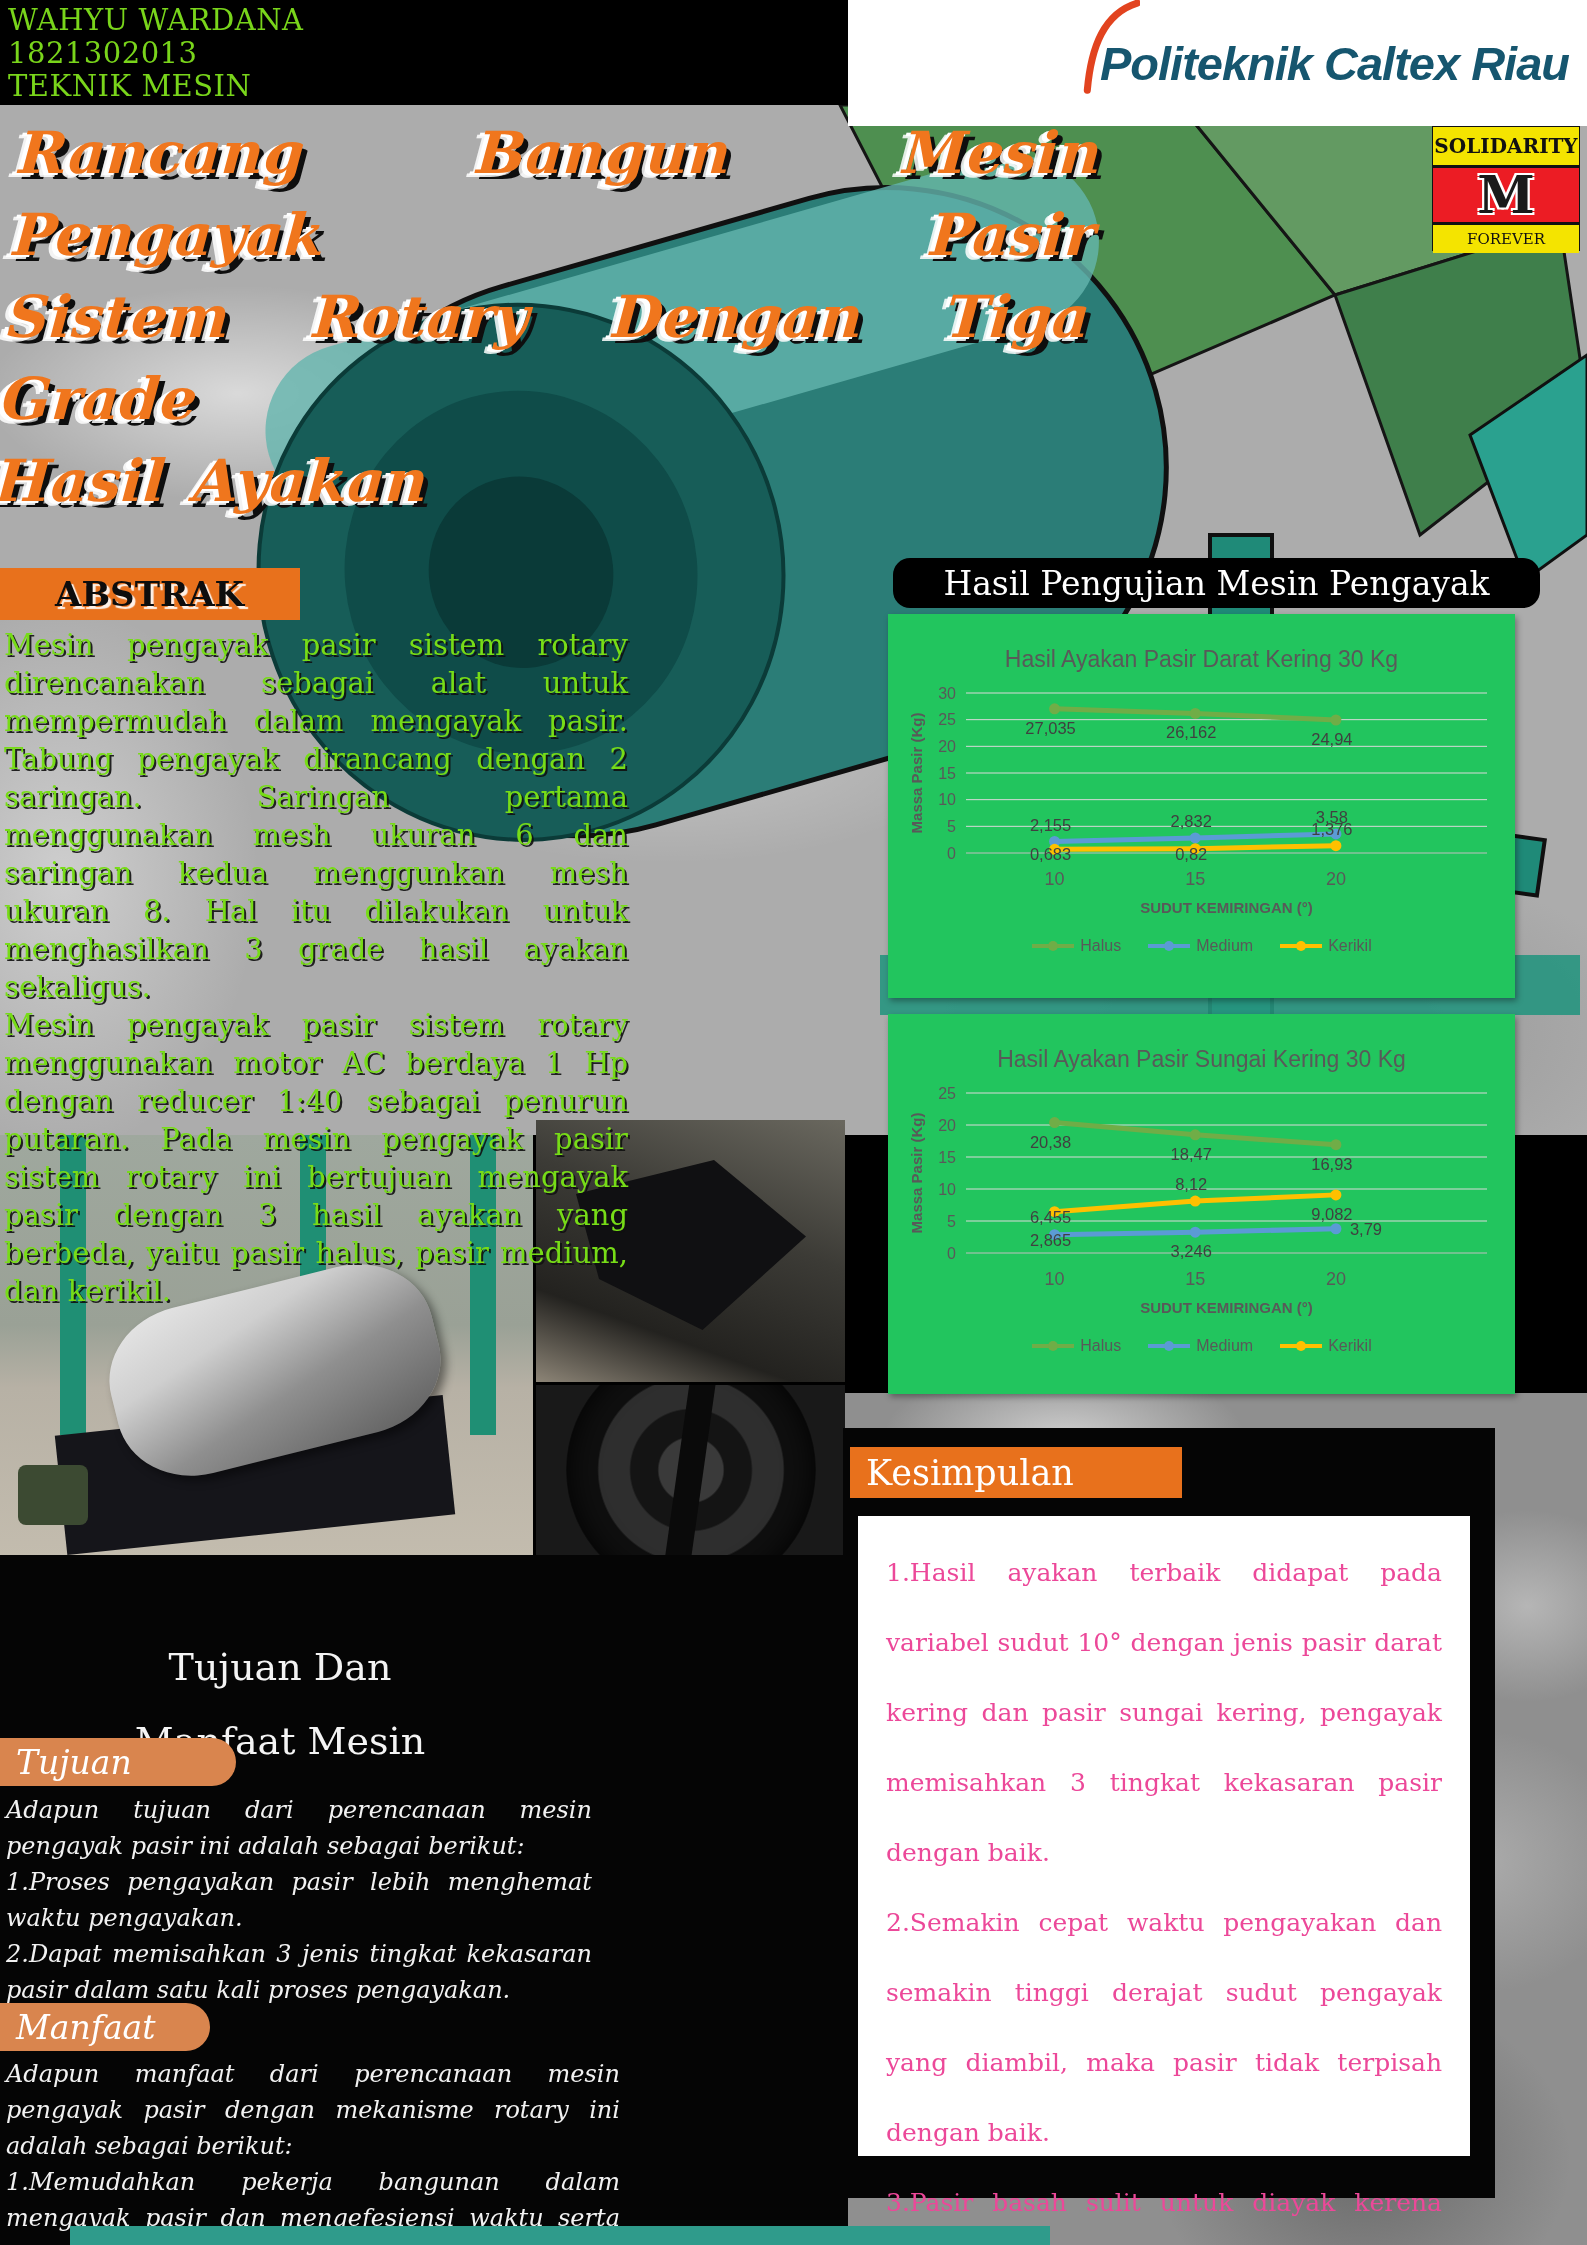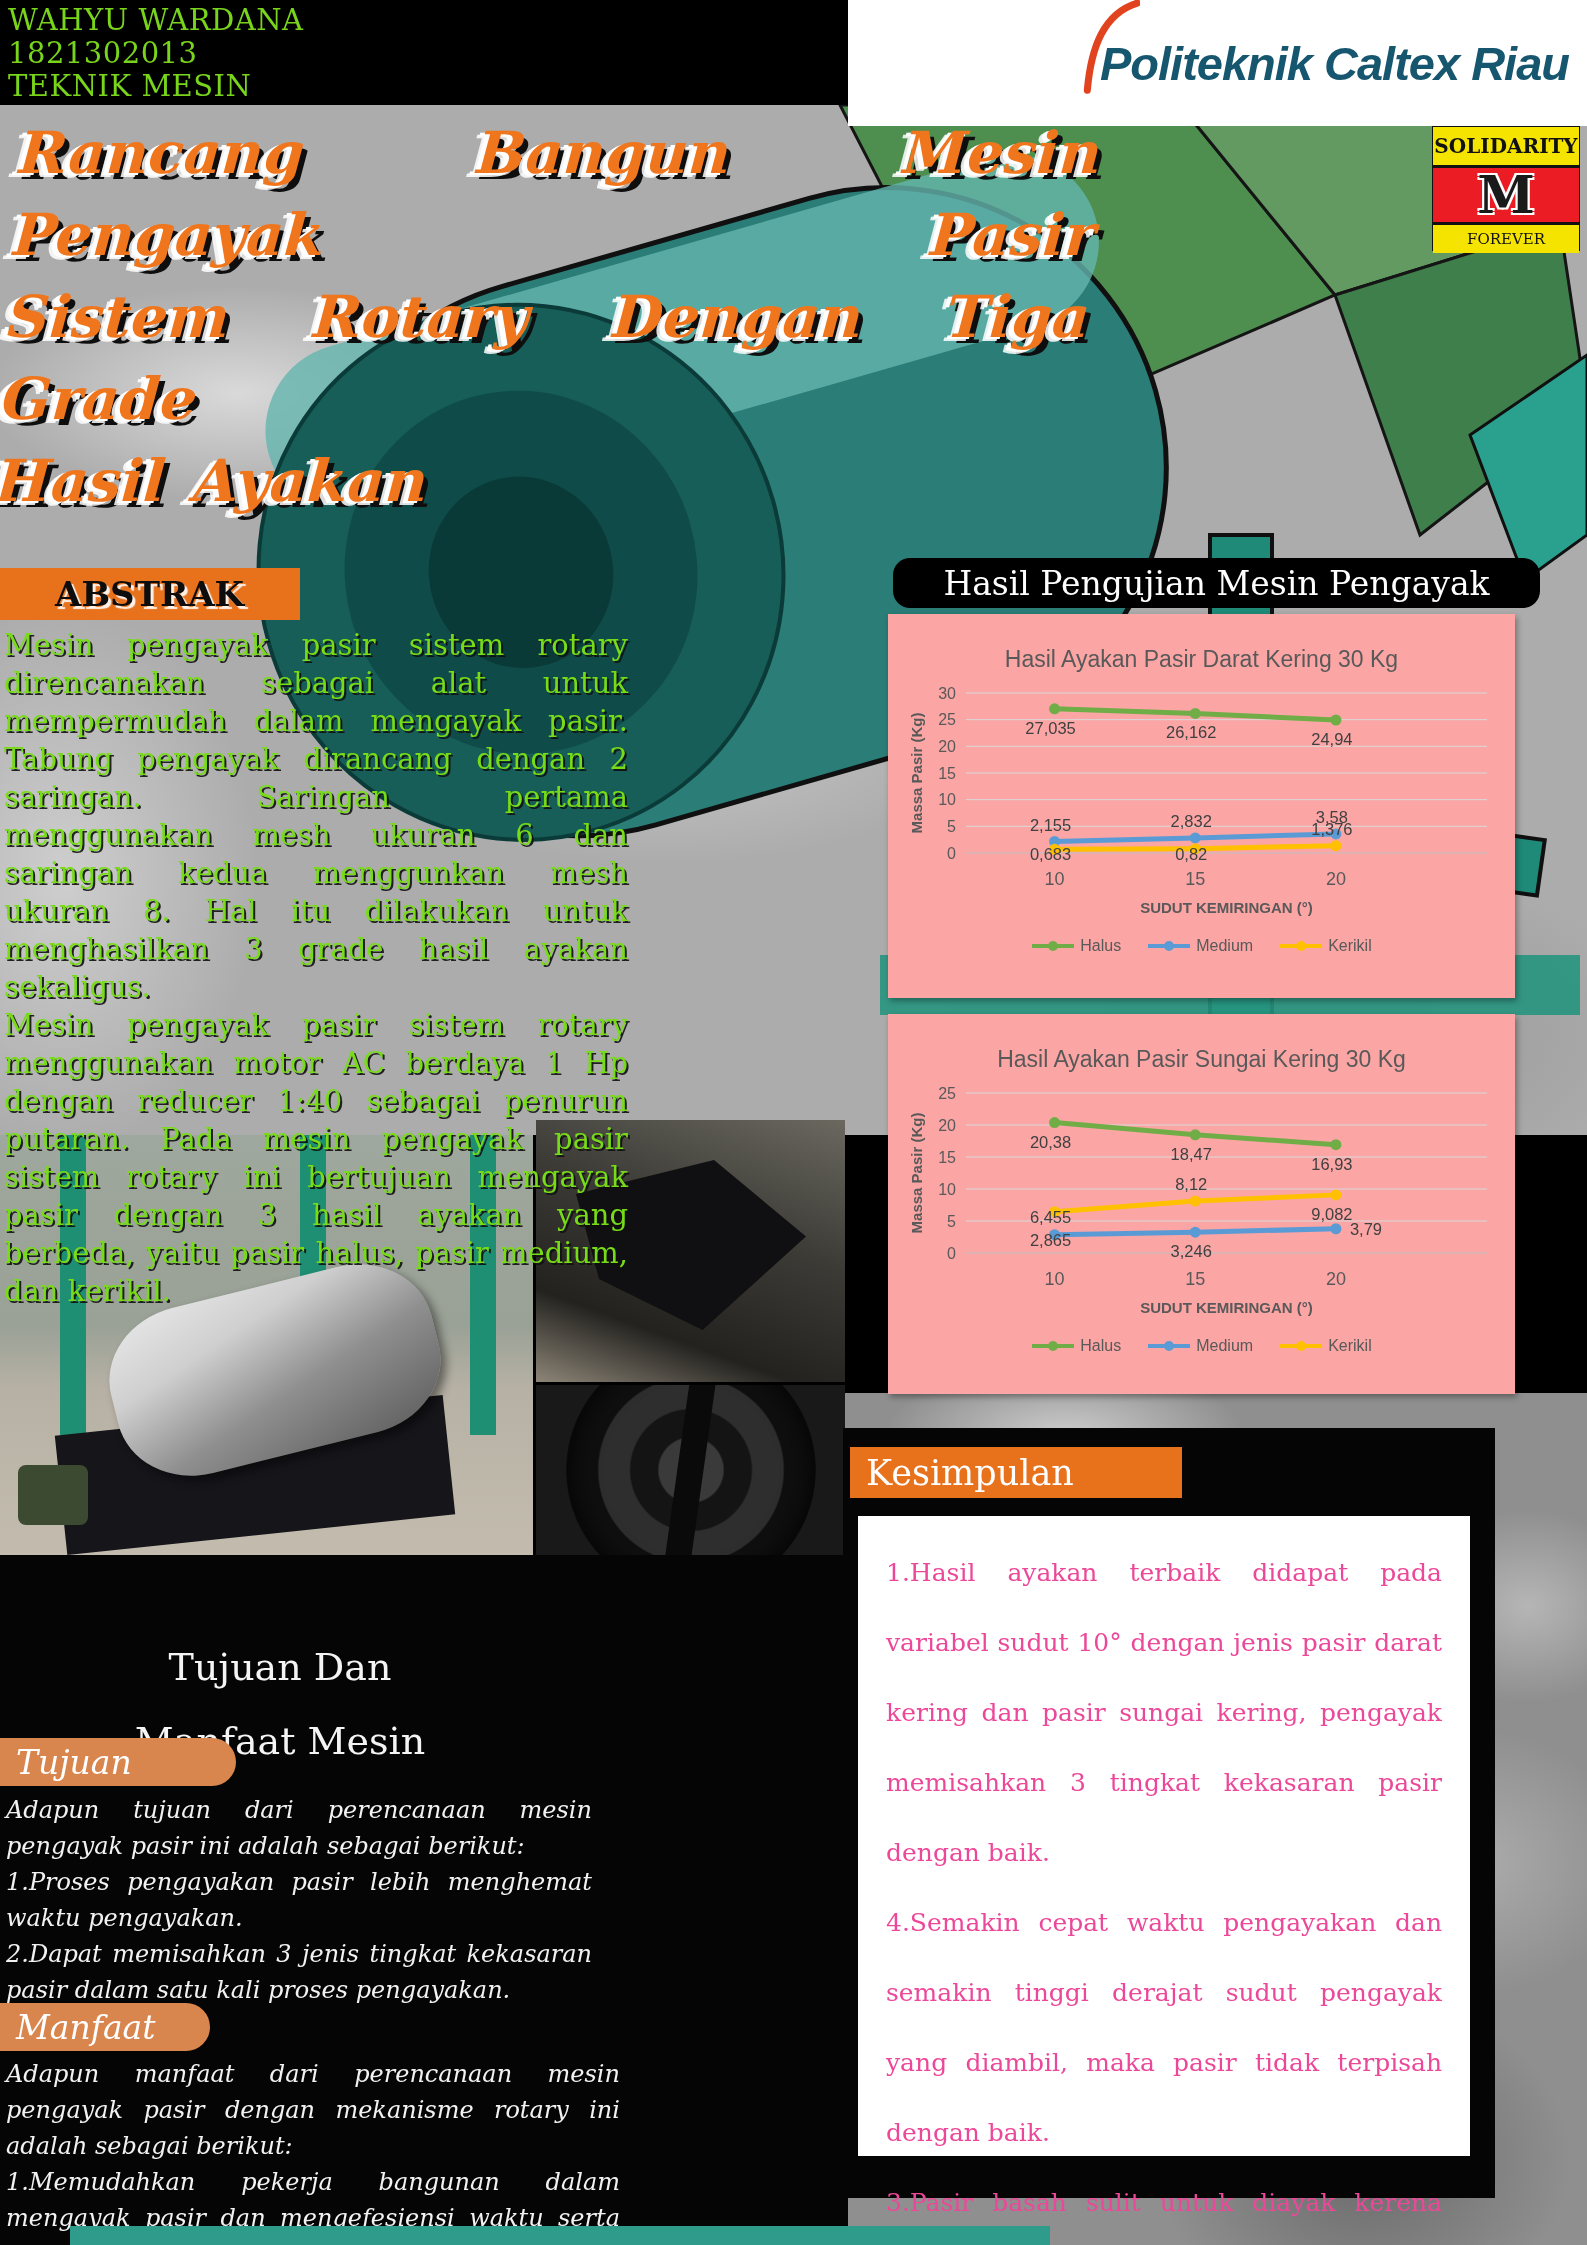--- a/index.html
+++ b/index.html
@@ -48,21 +48,21 @@
                display:flex;align-items:center;}
   #abstrak-bar span{padding-left:55px;font-size:34px;font-weight:bold;color:#0d0d0d;
                     text-shadow:3px 3px 1px rgba(255,255,255,.9);}
   #abstract-text{left:4px;top:626px;width:624px;z-index:3;color:#77DC17;font-size:29px;
                  line-height:38px;text-align:justify;text-shadow:2px 2px 0 rgba(15,15,15,.9);}
   #abstract-text p{margin:0;}
 
   
   #results-band{left:893px;top:558px;width:647px;height:50px;background:#000;z-index:3;
                 display:flex;align-items:center;justify-content:center;color:#fff;font-size:33px;border-radius:17px;}
-  .chart-card{width:627px;background:#fca5a5;z-index:3;box-shadow:2px 3px 6px rgba(0,0,0,.35);
+  .chart-card{width:627px;background:#22c55e;z-index:3;box-shadow:2px 3px 6px rgba(0,0,0,.35);
               box-sizing:border-box;padding:10px 14px 6px;}
   #chart-card-0{left:888px;top:614px;height:384px;}
   #chart-card-1{left:888px;top:1014px;height:380px;}
   .chart-title{margin-top:22px;text-align:center;color:#595959;font-size:23px;
                font-family:"Liberation Sans",sans-serif;}
   .plot{display:block;width:597px;height:252px;margin-top:10px;}
   .tick{font:16px "Liberation Sans",sans-serif;fill:#595959;}
   .cat{font:18px "Liberation Sans",sans-serif;fill:#595959;}
   .axis-title{font:600 15px "Liberation Sans",sans-serif;fill:#595959;}
   .dlabel{font:16.5px "Liberation Sans",sans-serif;fill:#404040;}
@@ -344,21 +344,21 @@
   <div class="abs" id="stone-right"></div>
   <div class="abs" id="black-left"></div>
   <div class="abs" id="black-right"></div>
 
   <div class="abs" id="kesimpulan-bar">
     <span>Kesimpulan</span>
   </div>
   <div class="abs" id="kesimpulan-box">
 
   <p>1.Hasil ayakan terbaik didapat pada variabel sudut 10° dengan jenis pasir darat kering dan pasir sungai kering, pengayak memisahkan 3 tingkat kekasaran pasir dengan baik.</p>
-      <p>4.Semakin cepat waktu pengayakan dan semakin tinggi derajat sudut pengayak yang diambil, maka pasir tidak terpisah dengan baik.</p>
+      <p>2.Semakin cepat waktu pengayakan dan semakin tinggi derajat sudut pengayak yang diambil, maka pasir tidak terpisah dengan baik.</p>
       <p>3.Pasir basah sulit untuk diayak kerena pasir menutup lubang ayakan.</p>
     </div>
 
   <div class="abs" id="purpose-heading">Tujuan Dan Manfaat Mesin</div>
 
   <div class="abs pill" id="tujuan-pill">
     <span>Tujuan</span>
   </div>
   <div class="abs purpose-text" id="tujuan-text">
     <p> Adapun tujuan dari perencanaan mesin pengayak pasir ini adalah sebagai berikut:</p>

